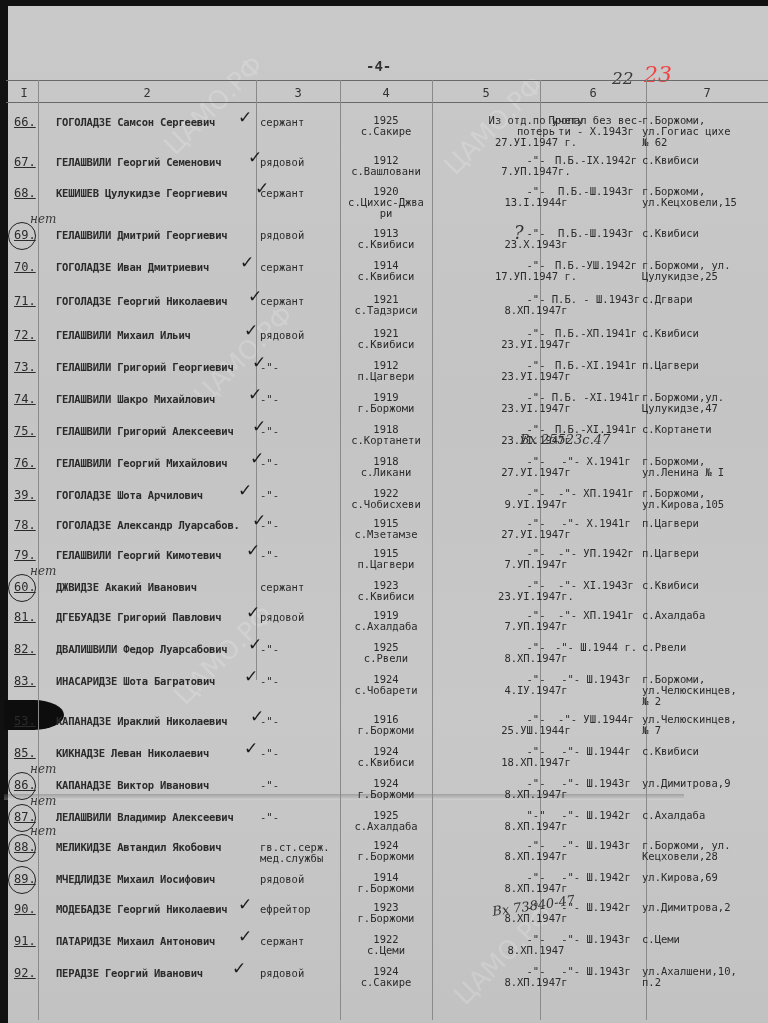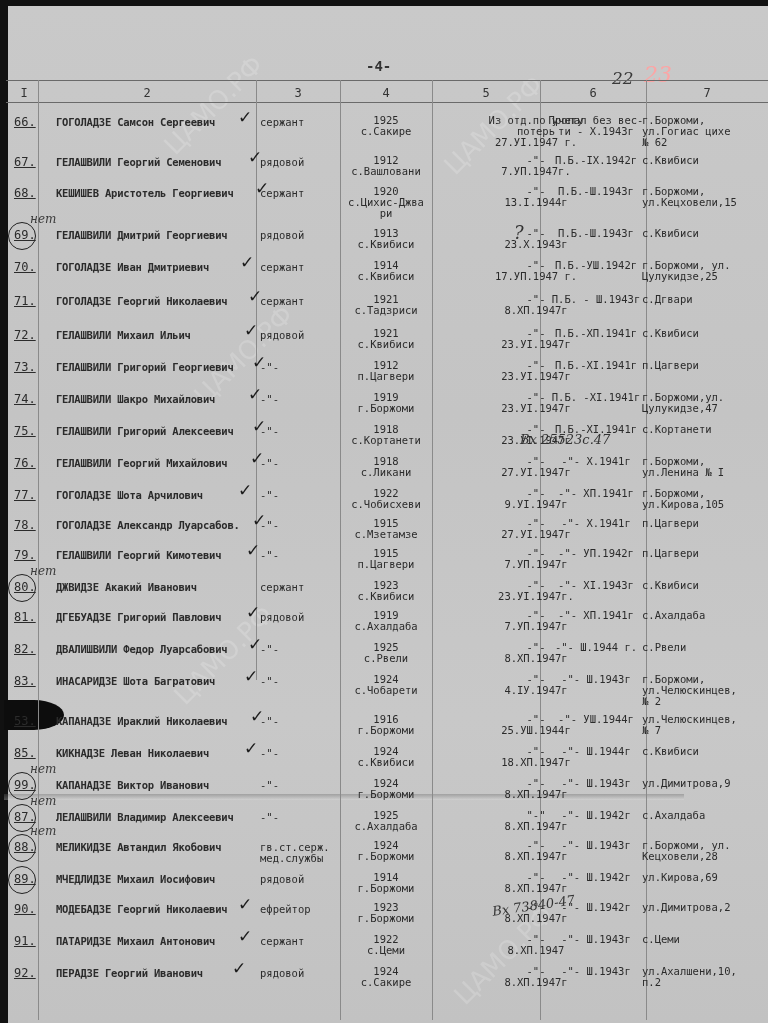--- a/index.html
+++ b/index.html
@@ -10,21 +10,21 @@
   }
   .sheet {
     position:absolute; left:4px; top:6px; width:764px; height:1017px;
     background: linear-gradient(180deg,#c9c9c9 0%,#c4c4c4 40%,#c8c8c8 70%,#c2c2c2 100%);
     border-radius:3px 0 0 0;
   }
   .leftedge { position:absolute; left:0; top:0; width:8px; height:1023px; background:#111; }
   .topedge { position:absolute; left:0; top:0; width:768px; height:8px; background:#111; }
   .pageno { position:absolute; left:366px; top:58px; font-size:14px; color:#333; font-weight:bold; }
   .archnum1 { position:absolute; left:612px; top:44px; font-family:"DejaVu Serif", serif; font-style:italic; font-size:17px; color:#3a3a3a;margin-top:24px; }
-  .archnum2 { position:absolute; left:644px; top:62px; font-family:"DejaVu Serif", serif; font-style:italic; font-size:22px; color:#fca5a5; }
+  .archnum2 { position:absolute; left:644px; top:62px; font-family:"DejaVu Serif", serif; font-style:italic; font-size:22px; color:#ef4444; }
   .hline { position:absolute; left:6px; width:762px; height:1px; background:#6a6a6a; }
   .vline { position:absolute; top:80px; width:1px; height:940px; background:#8a8a8a; }
   .colhead { position:absolute; top:86px; font-size:12px; color:#333; text-align:center; }
   .row { position:absolute; left:0; width:768px; font-size:11px; color:#2b2b2b; line-height:11px; }
   .row .num { position:absolute; left:14px; top:0; width:30px; font-size:12px;text-decoration:underline; }
   .row .name { position:absolute; left:56px; top:0; width:210px; white-space:nowrap; font-weight:bold; font-size:10.5px; letter-spacing:-0.2px; }
   .row .check { position:absolute; top:-5px; font-family:"DejaVu Sans", sans-serif; font-size:17px; color:#1c1c1c; }
   .row .rank { position:absolute; left:260px; top:0; width:84px; text-align:left; white-space:pre-line; font-size:10.5px; }
   .row .birth { position:absolute; left:338px; top:-2px; width:96px; text-align:center; white-space:pre-line; font-size:10.5px; }
   .row .source { position:absolute; left:432px; top:-2px; width:112px; text-align:center; white-space:pre-line; font-size:10.5px;margin-left:48px; }
@@ -98,21 +98,21 @@
       <span class="rank">рядовой</span>
       <span class="birth">1912
 с.Вашловани</span>
       <span class="source">-"-
 7.УП.1947г.</span>
       <span class="missing">П.Б.-IХ.1942г</span>
       <span class="address">с.Квибиси</span>
     </div>
     <div class="row" style="top: 188px;">
       <span class="num">68.</span>
-      <span class="name">КЕШИШЕВ Аристотель Георгиевич</span>
+      <span class="name">КЕШИШЕВ Цулукидзе Георгиевич</span>
       <span class="check" style="left:255px">✓</span>
       <span class="rank">сержант</span>
       <span class="birth">1920
 с.Цихис-Джва
 ри</span>
       <span class="source">-"-
 13.I.1944г</span>
       <span class="missing">П.Б.-Ш.1943г</span>
       <span class="address">г.Боржоми,
 ул.Кецховели,15</span>
@@ -211,21 +211,21 @@
       <span class="rank">-"-</span>
       <span class="birth">1918
 с.Ликани</span>
       <span class="source">-"-
 27.УI.1947г</span>
       <span class="missing">-"- Х.1941г</span>
       <span class="address">г.Боржоми,
 ул.Ленина № I</span>
     </div>
     <div class="row" style="top: 490px;">
-      <span class="num">77.</span>
+      <span class="num">39.</span>
       <span class="name">ГОГОЛАДЗЕ Шота Арчилович</span>
       <span class="check" style="left:238px">✓</span>
       <span class="rank">-"-</span>
       <span class="birth">1922
 с.Чобисхеви</span>
       <span class="source">-"-
 9.УI.1947г</span>
       <span class="missing">-"- ХП.1941г</span>
       <span class="address">г.Боржоми,
 ул.Кирова,105</span>
@@ -250,21 +250,21 @@
       <span class="birth">1915
 п.Цагвери</span>
       <span class="source">-"-
 7.УП.1947г</span>
       <span class="missing">-"- УП.1942г</span>
       <span class="address">п.Цагвери</span>
     </div>
     <div class="row" style="top: 582px;">
       <span class="circle"></span>
       <span class="nomark">нет</span>
-      <span class="num">80.</span>
+      <span class="num">60.</span>
       <span class="name">ДЖВИДЗЕ Акакий Иванович</span>
       <span class="rank">сержант</span>
       <span class="birth">1923
 с.Квибиси</span>
       <span class="source">-"-
 23.УI.1947г.</span>
       <span class="missing">-"- ХI.1943г</span>
       <span class="address">с.Квибиси</span>
     </div>
     <div class="row" style="top: 612px;">
@@ -326,21 +326,21 @@
       <span class="birth">1924
 с.Квибиси</span>
       <span class="source">-"-
 18.ХП.1947г</span>
       <span class="missing">-"- Ш.1944г</span>
       <span class="address">с.Квибиси</span>
     </div>
     <div class="row" style="top: 780px;">
       <span class="circle"></span>
       <span class="nomark">нет</span>
-      <span class="num">99.</span>
+      <span class="num">86.</span>
       <span class="name">КАПАНАДЗЕ Виктор Иванович</span>
       <span class="rank">-"-</span>
       <span class="birth">1924
 г.Боржоми</span>
       <span class="source">-"-
 8.ХП.1947г</span>
       <span class="missing">-"- Ш.1943г</span>
       <span class="address">ул.Димитрова,9</span>
     </div>
     <div class="row" style="top: 812px;">

